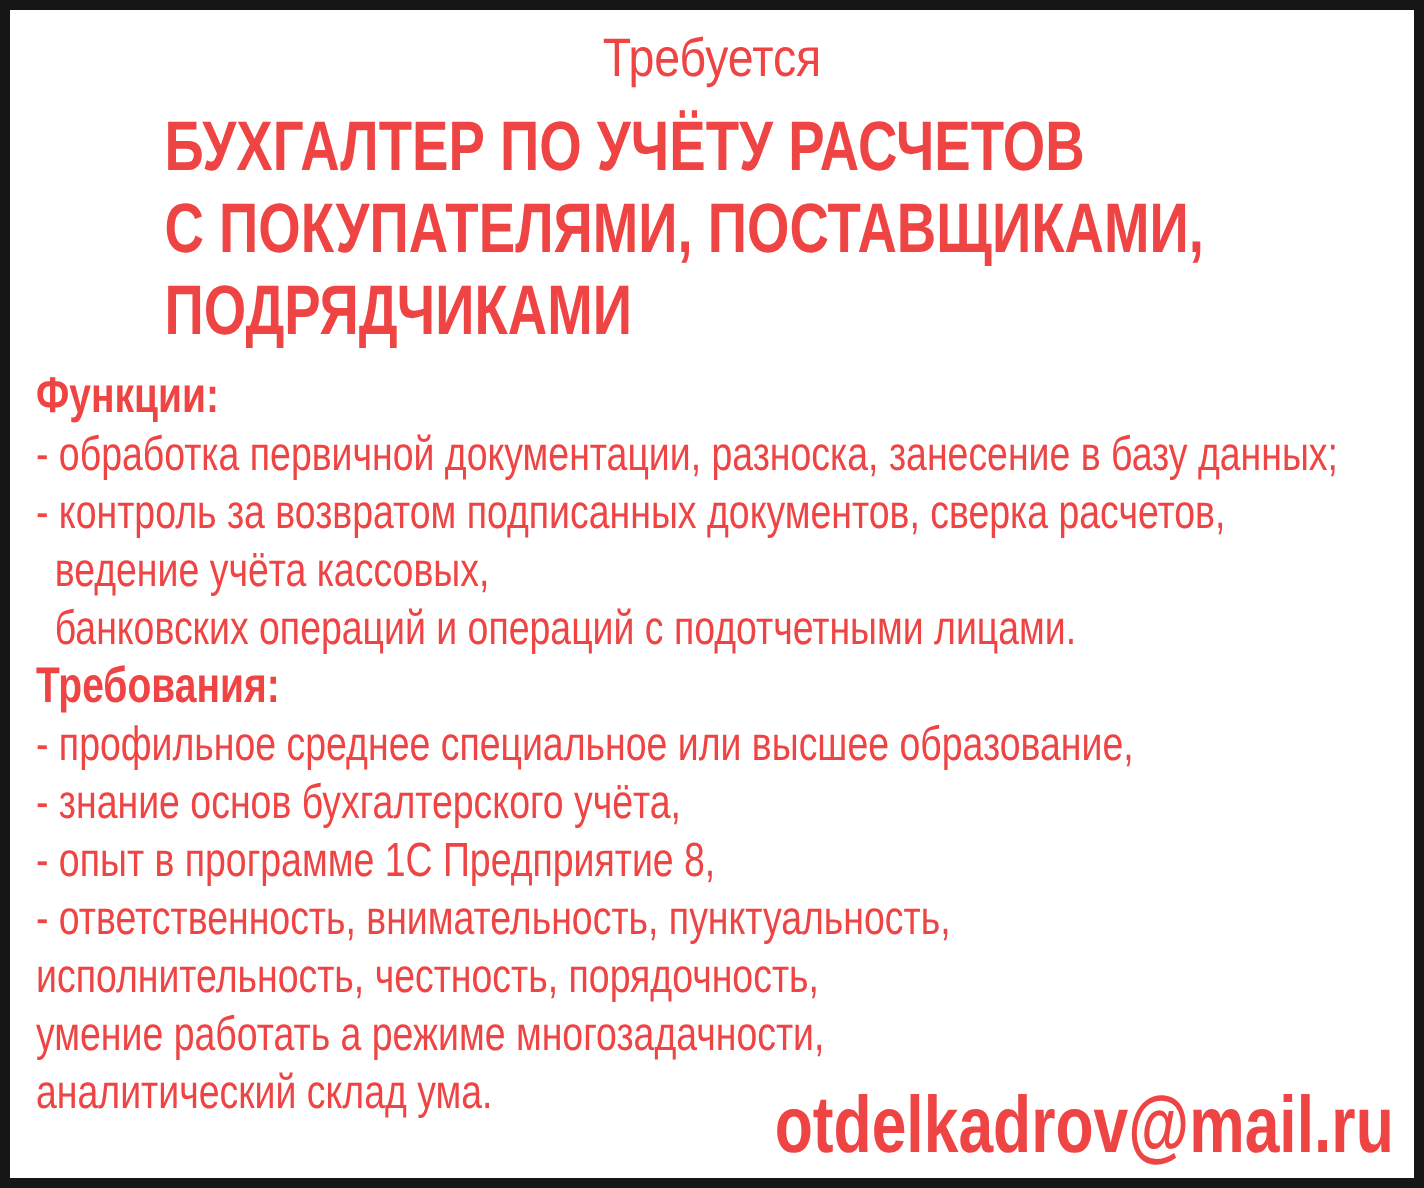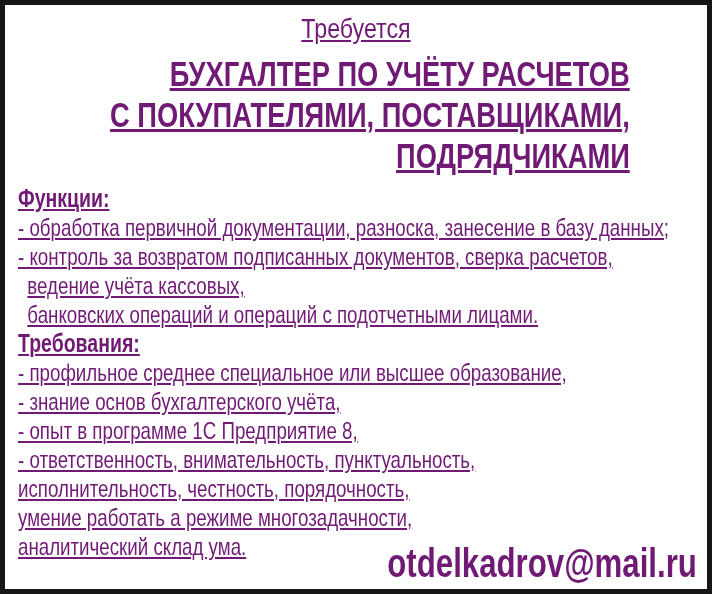--- a/index.html
+++ b/index.html
@@ -7,43 +7,42 @@
     padding: 0;
     background: #ffffff;
   }
   .poster {
     position: relative;
     width: 712px;
     height: 594px;
     box-sizing: border-box;
     background: #ffffff;
     border: 5px solid #161616;
-    color: #701a75;
+    color: #ef4444;
     font-family: "Liberation Sans", "DejaVu Sans", sans-serif;
     overflow: hidden;
-    text-decoration: underline;
   }
   
   .cond   { display: block; white-space: nowrap; }
   .sqz    { transform: scaleX(0.78); }
   .sqz-h  { transform: scaleX(0.86); }
   .o-left   { transform-origin: 0 50%; }
   .o-center { transform-origin: 50% 50%; }
   .o-right  { transform-origin: 100% 50%; }
 
   .kicker {
     margin-top: 9px;
     text-align: center;
     font-size: 27px;
     line-height: 30px;
     font-weight: normal;
   }
   .title {
     margin-top: 9px;
-    text-align: right;
+    text-align: left;
     font-weight: bold;
     font-size: 35px;
     line-height: 41px;
   }
   .body {
     margin: 8px 0 0 13px;
     font-size: 24px;
     line-height: 29px;
   }
   .sec-heading {

